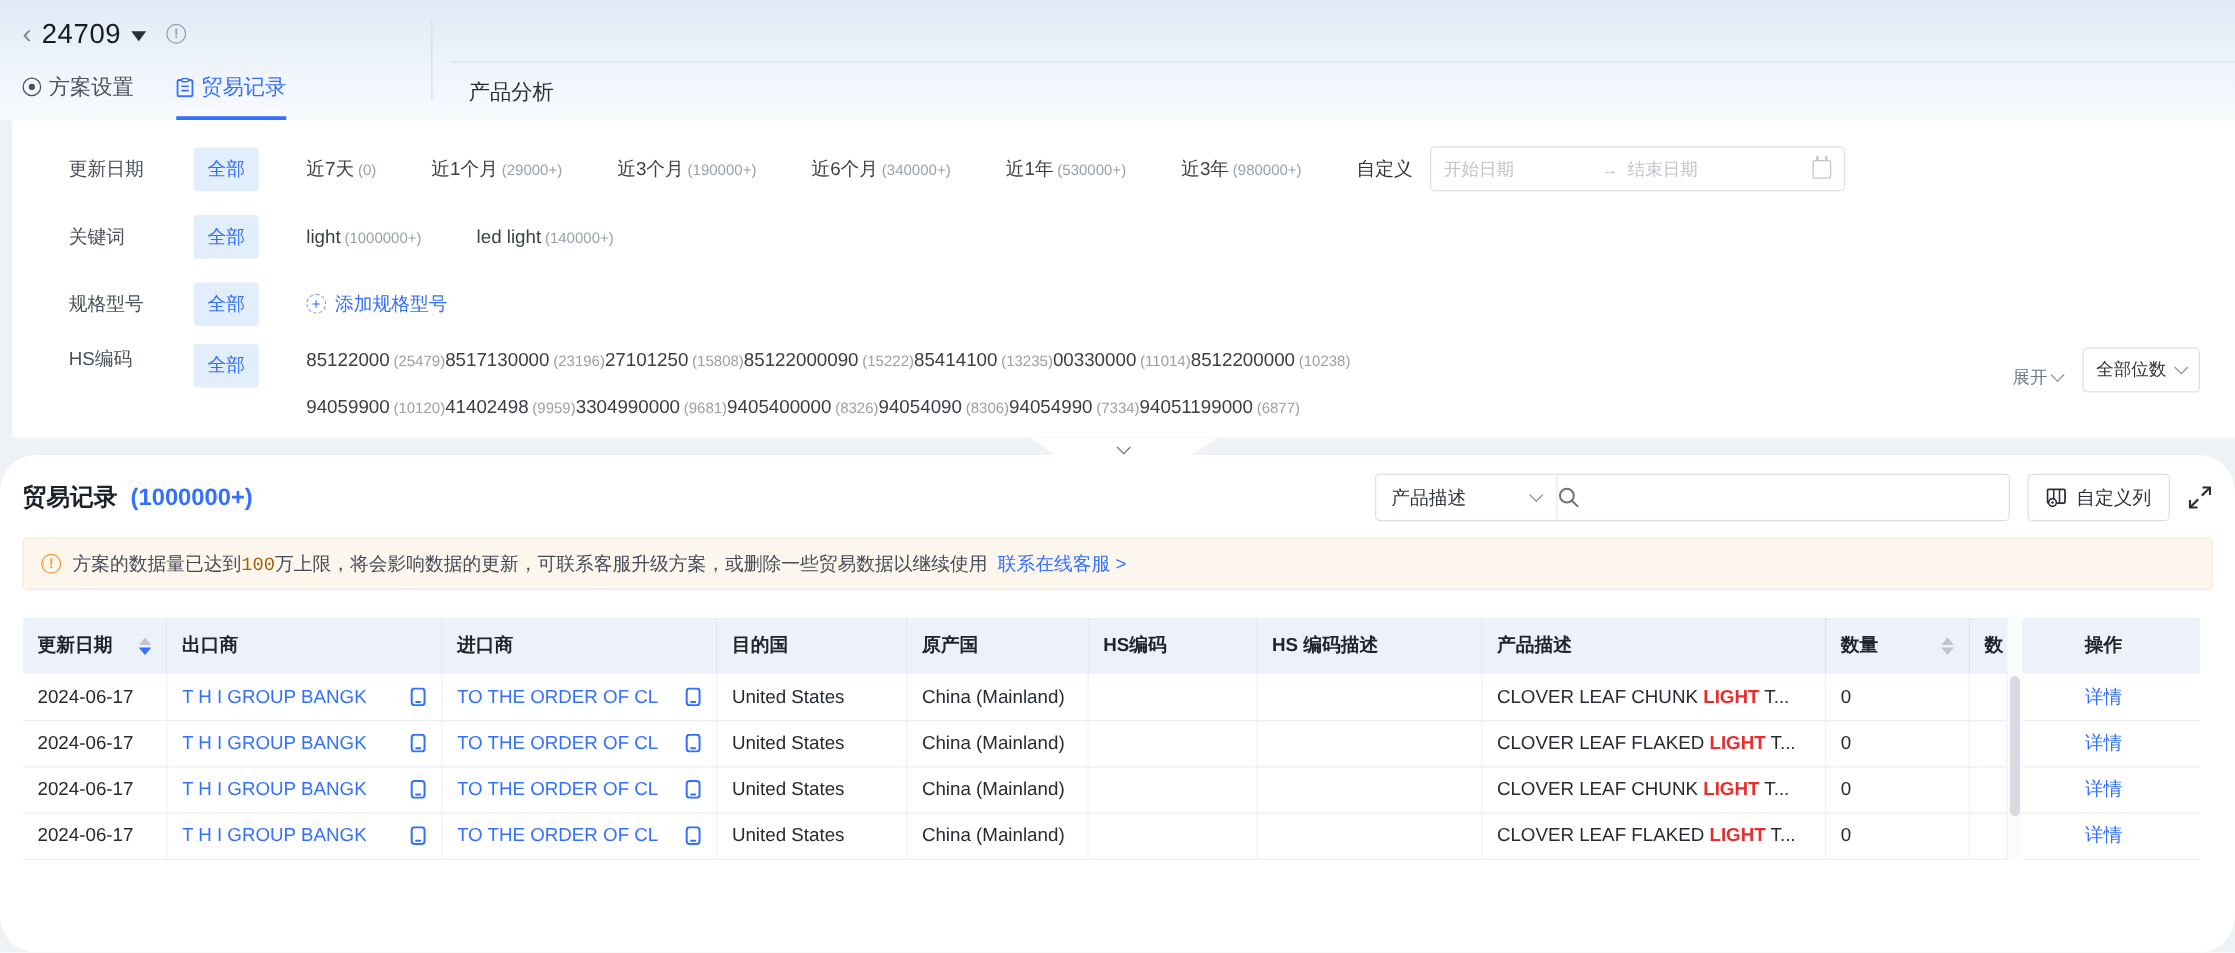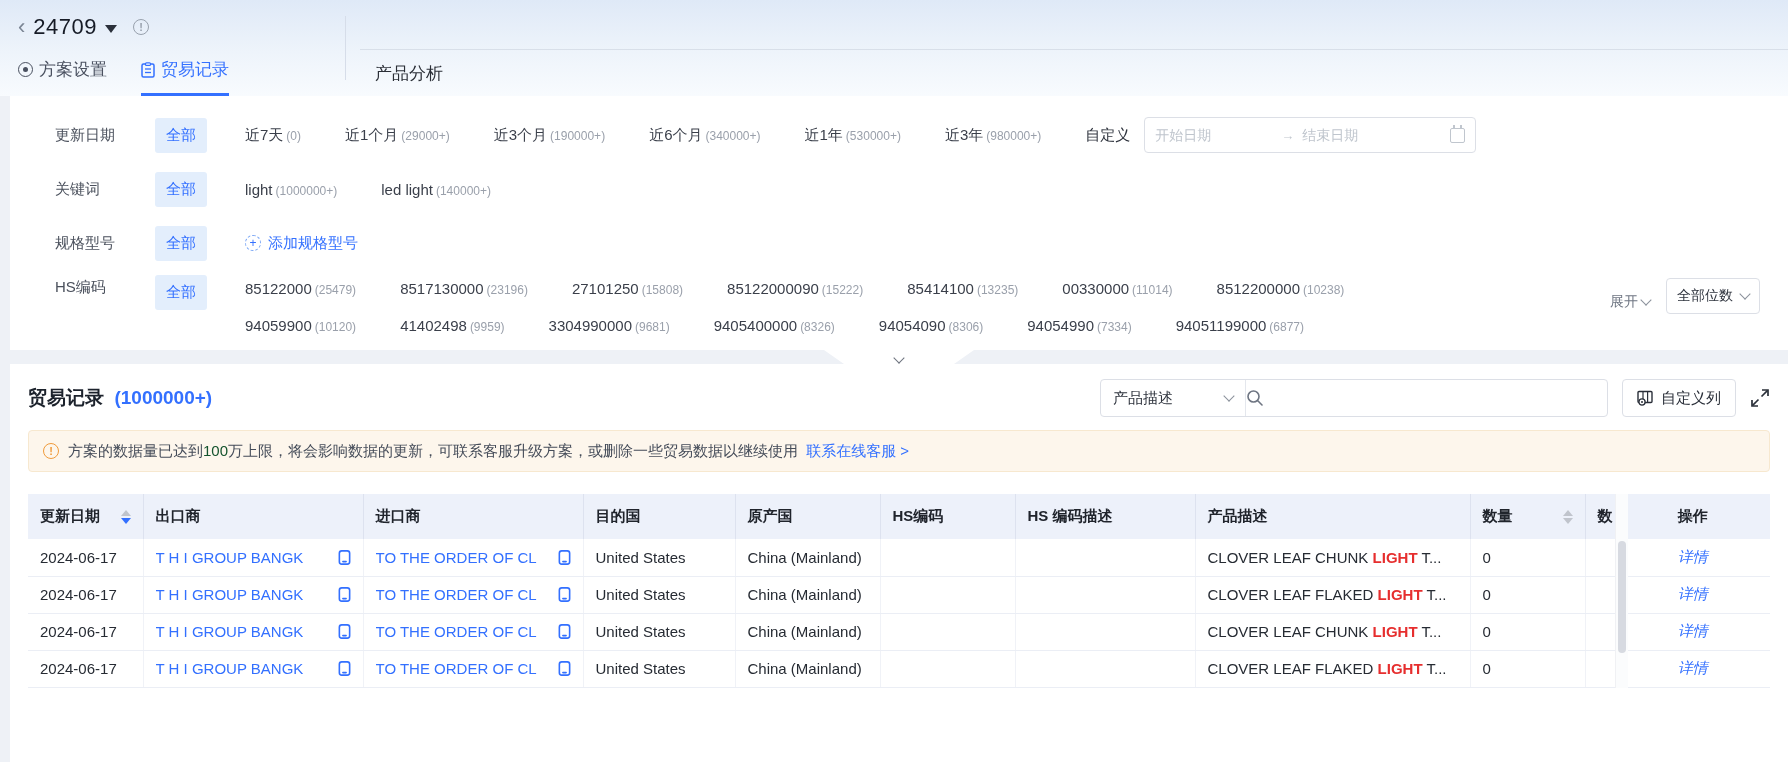--- a/index.html
+++ b/index.html
@@ -41,54 +41,54 @@
   .date-range { margin-left:14px; width:332px; height:36px; border:1px solid #dcdfe6; border-radius:4px; display:flex; align-items:center; padding:16px 10px; background:#fff; }
   .date-range input { border:none; outline:none; width:118px; font-size:14px; color:#303540; font-family:inherit; }
   .date-range input::placeholder { color:#bfc5cd; }
   .range-arrow { color:#c0c6ce; font-size:13px; margin:0 8px; }
   .cal-ico { margin-left:auto; width:15px; height:15px; border:1.4px solid #c0c6ce; border-radius:2px; position:relative; }
   .cal-ico::before { content:""; position:absolute; top:-4px; left:2px; width:2px; height:4px; background:#c0c6ce; }
   .cal-ico::after { content:""; position:absolute; top:-4px; right:2px; width:2px; height:4px; background:#c0c6ce; }
   .add-spec { display:flex; align-items:center; gap:7px; color:#3370ff; font-size:15px; cursor:pointer; }
   .add-ico { width:16px; height:16px; border:1.2px dashed #7ba7f5; border-radius:50%; display:flex; align-items:center; justify-content:center; font-size:12px; color:#3370ff; line-height:1; }
   .hs-lines { display:flex; flex-direction:column; padding-right:190px; }
-  .hs-line { display:flex; gap:44px; height:37px; align-items:center; }
+  .hs-line { display:flex; height:37px; align-items:center; }
   .hs-right { position:absolute; right:14px; top:8px; display:flex; align-items:center; gap:16px; }
   .expand-lbl { font-size:14px; color:#6f7683; cursor:pointer; display:flex; align-items:center; gap:4px;margin-top:12px; }
   .digits-box { border:1px solid #dcdfe6; border-radius:4px; height:36px; padding:0 10px; display:flex; align-items:center; gap:8px; font-size:14px; color:#2e333d; background:#fff; cursor:pointer; }
   .chev { width:8px; height:8px; border-right:1.4px solid #8a909b; border-bottom:1.4px solid #8a909b; transform:rotate(45deg); margin-top:-4px; }
   .collapse-tab { position:absolute; left:50%; bottom:-21px; transform:translateX(-50%); width:150px; height:21px; background:#fff; clip-path:polygon(0 0,100% 0,80% 100%,20% 100%); display:flex; align-items:center; justify-content:center; cursor:pointer; }
   .collapse-tab .chev { margin-top:-5px; border-color:#6d737e; }
 
   
-  .records-panel { margin-left:10px; margin-top:14px; background:#fff; flex:1 1 auto; padding:10px 18px 0 18px; overflow:hidden; }
+  .records-panel { margin-left:0; margin-top:14px; background:#fff; flex:1 1 auto; padding:10px 18px 0 18px; overflow:hidden;border-radius:29px; }
   .title-row { display:flex; align-items:center; justify-content:space-between; height:48px; }
   .rec-title { font-size:19px; font-weight:bold; color:#1c222c; }
   .rec-count { font-size:19px; font-weight:bold; color:#3370ff; margin-left:6px; }
   .title-right { display:flex; align-items:center; gap:14px; }
   .search-combo { display:flex; align-items:center; width:508px; height:38px; border:1px solid #dcdfe6; border-radius:4px; background:#fff; }
   .search-type { flex:0 0 145px; display:flex; align-items:center; justify-content:space-between; padding:0 12px; border-right:1px solid #e4e7ed; font-size:15px; color:#2e333d; cursor:pointer; height:100%; }
   .search-combo input { flex:1; border:none; outline:none; font-size:15px; padding:0 12px; color:#303540; font-family:inherit; }
   .search-combo input::placeholder { color:#bfc5cd; }
   .mag { flex:0 0 auto; margin-right:12px; cursor:pointer; }
   .custom-col-btn { height:38px; border:1px solid #dcdfe6; border-radius:4px; display:flex; align-items:center; gap:7px; padding:0 14px; font-size:15px; color:#2a2f39; background:#fff; cursor:pointer; }
   .fs-ico { cursor:pointer; }
 
   .warn { margin-top:8px; background:#fdf6ec; border:1px solid #f7e8cf; border-radius:4px; height:42px; display:flex; align-items:center; padding:0 14px; font-size:15px; color:#454c59; gap:9px; }
   .warn-ico { flex:0 0 auto; width:16px; height:16px; border:1.5px solid #f09b3c; border-radius:50%; color:#f09b3c; font-size:11px; font-weight:bold; display:flex; align-items:center; justify-content:center; }
-  .warn .hl-num { color:#14532d; }
+  .warn .hl-num { color:#a16207;font-family:Liberation Mono, monospace; }
   .warn a { color:#3370ff; text-decoration:none; margin-left:4px; cursor:pointer; }
 
   
   .table-wrap { margin-top:22px; position:relative; }
   table { border-collapse:collapse; table-layout:fixed; width:1742px; }
   thead td { background:#edf1fa; font-weight:bold; font-size:15px; color:#20242c; height:45px; padding:0 12px; border-right:1px solid #dde2ef; white-space:nowrap; overflow:hidden; }
   thead td:last-child { border-right:none; }
   tbody td { height:37px; font-size:15px; color:#262b33; padding:0 12px; border-bottom:1px solid #ebeef5; border-right:1px solid #f0f2f7; background:#fff; white-space:nowrap; overflow:hidden; }
-  tbody td:last-child { border-right:none;font-style:italic; }
+  tbody td:last-child { border-right:none; }
   td.c-date { box-shadow:6px 0 6px -4px rgba(40,60,110,.10); position:relative; }
   td.c-action { border-left:1px solid #e8ebf2; text-align:center; box-shadow:-6px 0 6px -4px rgba(40,60,110,.08); }
   .th-flex { display:flex; align-items:center; justify-content:space-between; }
   .sorter { display:flex; flex-direction:column; gap:2px; cursor:pointer; }
   .car { width:0; height:0; border-left:5px solid transparent; border-right:5px solid transparent; }
   .car.up { border-bottom:6px solid #c0c4cc; }
   .car.down { border-top:6px solid #c0c4cc; }
   .car.down.on { border-top-color:#3370ff; }
   .cell-flex { display:flex; align-items:center; justify-content:space-between; gap:6px; }
   a.cell-link { color:#3370ff; text-decoration:none; cursor:pointer; overflow:hidden; white-space:nowrap; }

